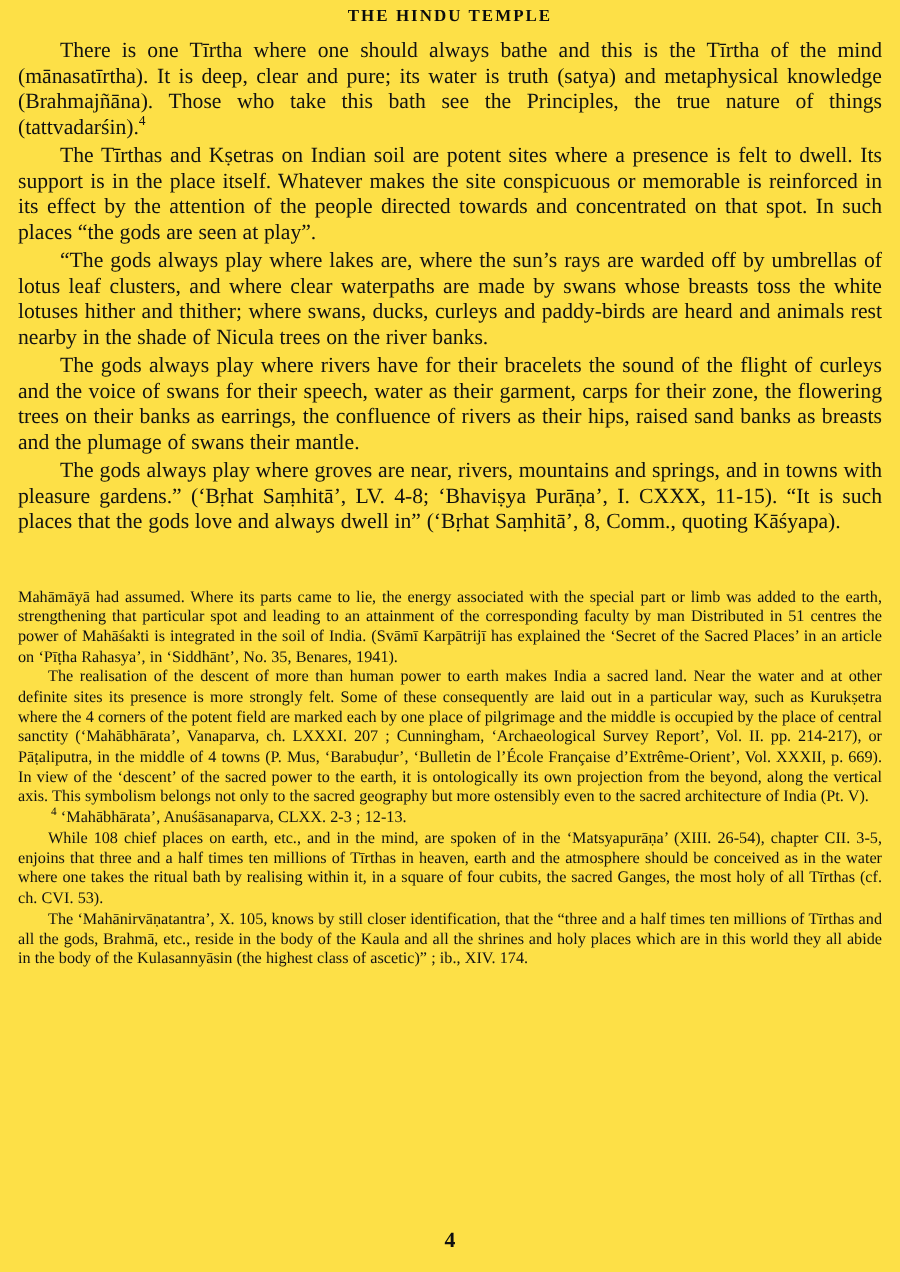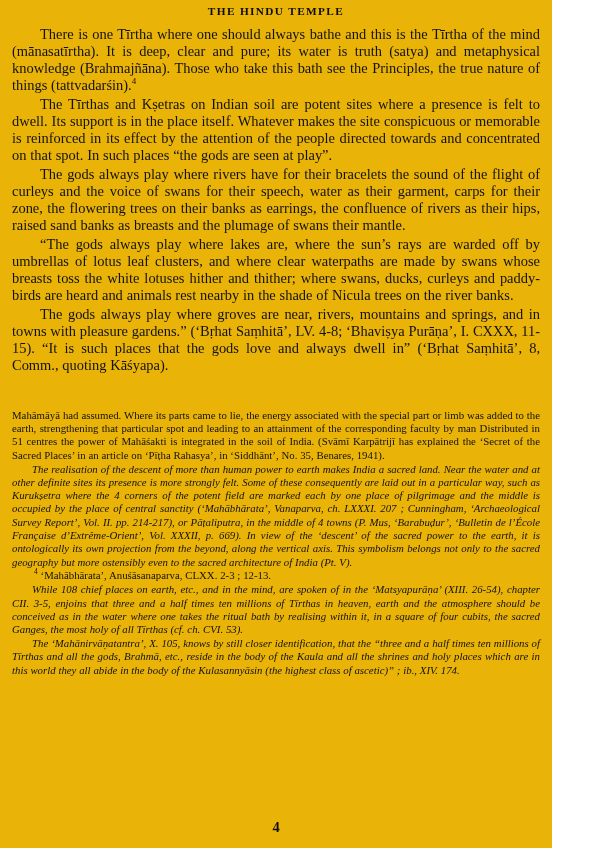--- a/index.html
+++ b/index.html
@@ -12,25 +12,25 @@
     width: 600px;
     height: 848px;
     overflow: hidden;
     font-family: "Liberation Serif", "DejaVu Serif", serif;
     color: #121212;
     -webkit-font-smoothing: antialiased;
   }
 
   .page {
     position: relative;
-    width: 552px;
+    width: 600px;
     height: 848px;
     box-sizing: border-box;
     padding: 0;
-    background: #eab308;
+    background: #fde047;
   }
 
   
   .running-head {
     text-align: center;
     font-size: 11.3px;
     letter-spacing: 1.35px;
     font-weight: 600;
     color: #0d0d0d;
     padding-top: 5px;
@@ -76,21 +76,20 @@
     padding: 0;
     font-size: 10.8px;
     line-height: 13.3px;
     text-align: justify;
     text-justify: inter-word;
     text-indent: 0;
     word-spacing: 0.1px;
   }
   p.note.indented {
     text-indent: 20px;
-    font-style: italic;
   }
   p.note + p.note {
     margin-top: 0.5px;
   }
   p.note.fnref {
     text-indent: 22px;
     font-family: Liberation Serif, serif;
   }
   sup.fnmark-sm {
     font-size: 7.5px;
@@ -116,23 +115,23 @@
 <div class="page">
 
   <div class="running-head">THE HINDU TEMPLE</div>
 
   <div class="body-block">
 
     <p class="para"><span>There is one Tīrtha where one should always bathe and this is the Tīrtha of the mind (mānasatīrtha).  It is deep, clear and pure; its water is truth (satya) and metaphysical knowledge (Brahmajñāna).  Those who take this bath see the Principles, the true nature of things (tattvadarśin).</span><sup class="fnmark">4</sup></p>
 
     <p class="para"><span>The Tīrthas and Kṣetras on Indian soil are potent sites where a presence is felt to dwell.  Its support is in the place itself.  Whatever makes the site conspicuous or memorable is reinforced in its effect by the attention of the people directed towards and concentrated on that spot.  In such places “the gods are seen at play”.</span></p>
 
+    <p class="para"><span>“The gods always play where lakes are, where the sun’s rays are warded off by umbrellas of lotus leaf clusters, and where clear waterpaths are made by swans whose breasts toss the white lotuses hither and thither; where swans, ducks, curleys and paddy-birds are heard and animals rest nearby in the shade of Nicula trees on the river banks.</span></p>
+
     <p class="para"><span>The gods always play where rivers have for their bracelets the sound of the flight of curleys and the voice of swans for their speech, water as their garment, carps for their zone, the flowering trees on their banks as earrings, the confluence of rivers as their hips, raised sand banks as breasts and the plumage of swans their mantle.</span></p>
-
-    <p class="para"><span>“The gods always play where lakes are, where the sun’s rays are warded off by umbrellas of lotus leaf clusters, and where clear waterpaths are made by swans whose breasts toss the white lotuses hither and thither; where swans, ducks, curleys and paddy-birds are heard and animals rest nearby in the shade of Nicula trees on the river banks.</span></p>
 
     <p class="para"><span>The gods always play where groves are near, rivers, mountains and springs, and in towns with pleasure gardens.”  (‘Bṛhat Saṃhitā’, LV. 4-8; ‘Bhaviṣya Purāṇa’, I. CXXX, 11-15).  “It is such places that the gods love and always dwell in” (‘Bṛhat Saṃhitā’, 8, Comm., quoting Kāśyapa).</span></p>
 
   </div>
 
   <div class="notes-block">
 
     <p class="note"><span>Mahāmāyā had assumed.  Where its parts came to lie, the energy associated with the special part or limb was added to the earth, strengthening that particular spot and leading to an attainment of the corresponding faculty by man  Distributed in 51 centres the power of Mahāśakti is integrated in the soil of India.  (Svāmī Karpātrijī has explained the ‘Secret of the Sacred Places’ in an article on ‘Pīṭha Rahasya’, in ‘Siddhānt’, No. 35, Benares, 1941).</span></p>
 
     <p class="note indented"><span>The realisation of the descent of more than human power to earth makes India a sacred land.  Near the water and at other definite sites its presence is more strongly felt.  Some of these consequently are laid out in a particular way, such as Kurukṣetra where the 4 corners of the potent field are marked each by one place of pilgrimage and the middle is occupied by the place of central sanctity (‘Mahābhārata’, Vanaparva, ch. LXXXI. 207 ; Cunningham, ‘Archaeological Survey Report’, Vol. II. pp. 214-217), or Pāṭaliputra, in the middle of 4 towns (P. Mus, ‘Barabuḍur’, ‘Bulletin de l’École Française d’Extrême-Orient’, Vol. XXXII, p. 669). In view of the ‘descent’ of the sacred power to the earth, it is ontologically its own projection from the beyond, along the vertical axis.  This symbolism belongs not only to the sacred geography but more ostensibly even to the sacred architecture of India (Pt. V).</span></p>

